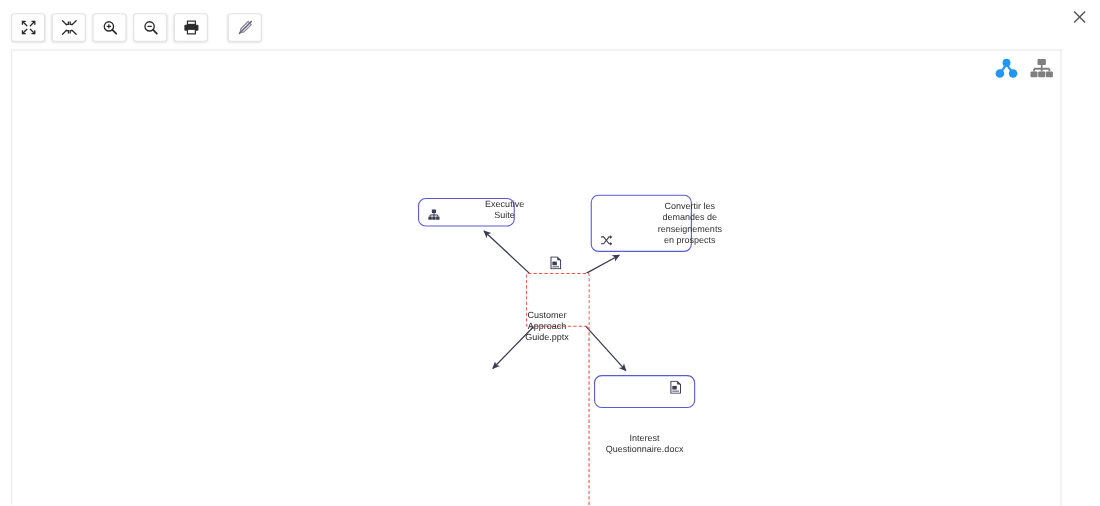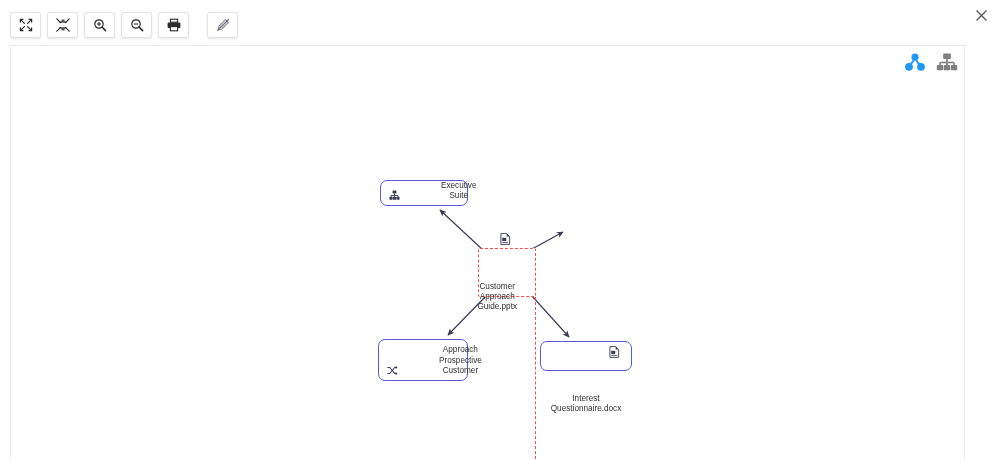--- a/index.html
+++ b/index.html
@@ -313,46 +313,46 @@
           </g>
           <rect x="3.9" y="0.6" width="4.2" height="3.3" rx="0.5" fill="#3c3c55"></rect>
           <rect x="0.5" y="7.4" width="3.4" height="3.2" rx="0.5" fill="#3c3c55"></rect>
           <rect x="4.3" y="7.4" width="3.4" height="3.2" rx="0.5" fill="#3c3c55"></rect>
           <rect x="8.1" y="7.4" width="3.4" height="3.2" rx="0.5" fill="#3c3c55"></rect>
         </svg>
       </span>
       <span class="node-label">Executive Suite</span>
     </div>
 
-
-    <div class="node selected" style="left:467px; top:202px; width:58px; height:49px; flex-direction:column; justify-content:center; padding:3px 18px;">
-      <span class="node-icon" style="width:auto; margin:0 0 1px 0; align-self:flex-start; margin-left:3px;">
-        <svg width="11" height="12" viewBox="0 0 12 13" aria-hidden="true">
-          <path d="M1 0.6 h6.2 l3.3 3.3 v8.5 h-9.5 z" fill="#ffffff" stroke="#3c3c55" stroke-width="1"></path>
-          <path d="M7.2 0.6 v3.3 h3.3 z" fill="#3c3c55"></path>
-          <rect x="2.4" y="5.2" width="4.4" height="3.6" fill="#3c3c55"></rect>
-          <line x1="2.4" y1="10.4" x2="9" y2="10.4" stroke="#3c3c55" stroke-width="0.9"></line>
-        </svg>
-      </span>
-      <span class="node-label" style="text-align:center;">Customer Approach Guide.pptx</span>
-    </div>
-
-    <div class="node" style="left:367px; top:293px; width:90px; height:42px;">
+    <div class="node" style="left:526px; top:131px; width:92px; height:52px;">
       <span class="node-icon">
         <svg width="11" height="11" viewBox="0 0 12 12" aria-hidden="true">
           <g stroke="#3c3c55" stroke-width="1.1" fill="none" stroke-linecap="round">
             <path d="M0.8 2.6 h2.2 l5.4 6.8 h2.0"></path>
             <path d="M0.8 9.4 h2.2 l5.4 -6.8 h2.0"></path>
           </g>
           <path d="M9.4 0.9 L11.6 2.6 L9.4 4.3 z" fill="#3c3c55"></path>
           <path d="M9.4 7.7 L11.6 9.4 L9.4 11.1 z" fill="#3c3c55"></path>
         </svg>
       </span>
-      <span class="node-label">Approach Prospective Customer</span>
+      <span class="node-label">Convertir les demandes de renseignements en prospects</span>
     </div>
+
+    <div class="node selected" style="left:467px; top:202px; width:58px; height:49px; flex-direction:column; justify-content:center; padding:3px 18px;">
+      <span class="node-icon" style="width:auto; margin:0 0 1px 0; align-self:flex-start; margin-left:3px;">
+        <svg width="11" height="12" viewBox="0 0 12 13" aria-hidden="true">
+          <path d="M1 0.6 h6.2 l3.3 3.3 v8.5 h-9.5 z" fill="#ffffff" stroke="#3c3c55" stroke-width="1"></path>
+          <path d="M7.2 0.6 v3.3 h3.3 z" fill="#3c3c55"></path>
+          <rect x="2.4" y="5.2" width="4.4" height="3.6" fill="#3c3c55"></rect>
+          <line x1="2.4" y1="10.4" x2="9" y2="10.4" stroke="#3c3c55" stroke-width="0.9"></line>
+        </svg>
+      </span>
+      <span class="node-label" style="text-align:center;">Customer Approach Guide.pptx</span>
+    </div>
+
 
     <div class="node" style="left:529px; top:295px; width:92px; height:30px;flex-direction:column;">
       <span class="node-icon">
         <svg width="11" height="12" viewBox="0 0 12 13" aria-hidden="true">
           <path d="M1 0.6 h6.2 l3.3 3.3 v8.5 h-9.5 z" fill="#ffffff" stroke="#3c3c55" stroke-width="1"></path>
           <path d="M7.2 0.6 v3.3 h3.3 z" fill="#3c3c55"></path>
           <rect x="2.4" y="5.2" width="4.4" height="3.6" fill="#3c3c55"></rect>
           <line x1="2.4" y1="10.4" x2="9" y2="10.4" stroke="#3c3c55" stroke-width="0.9"></line>
         </svg>
       </span>

